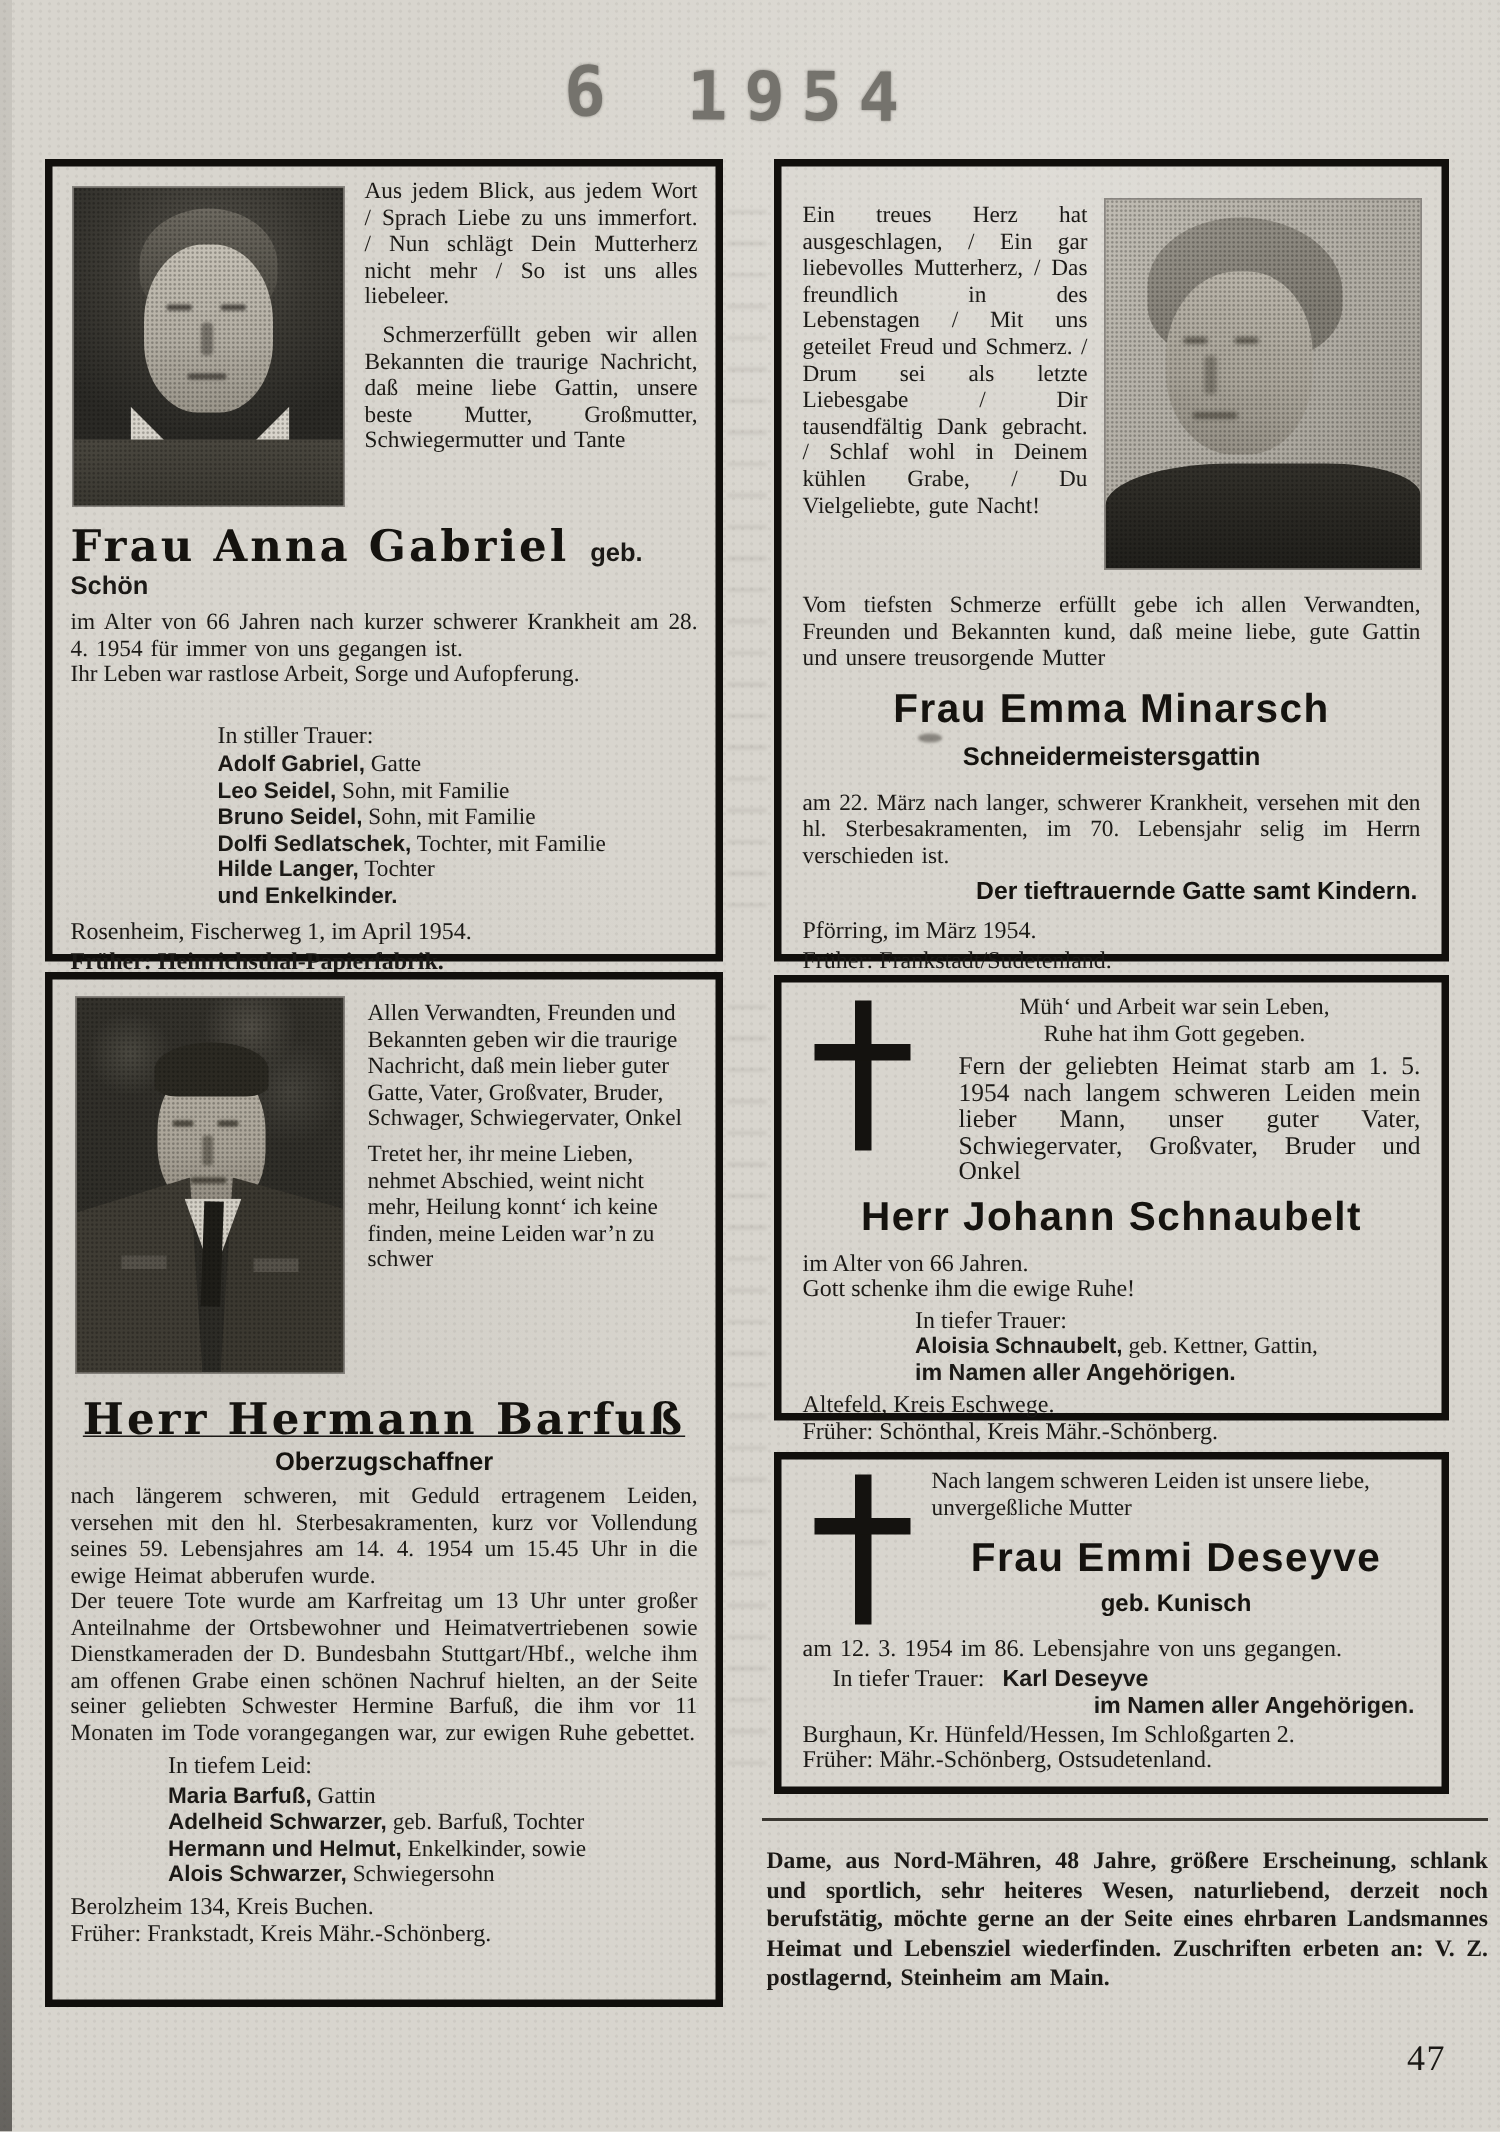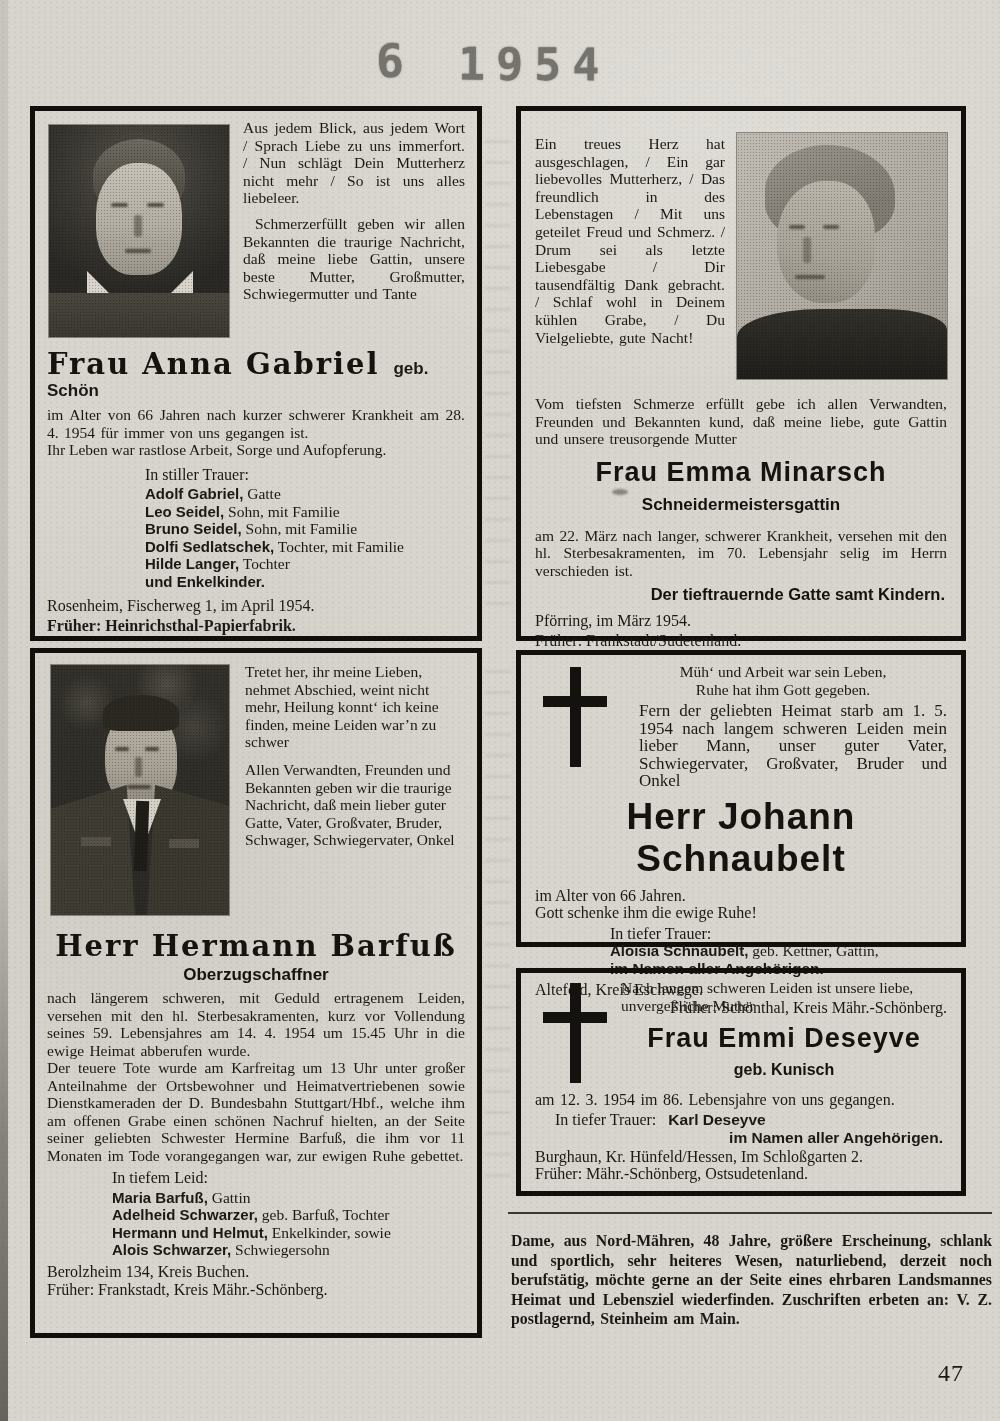--- a/index.html
+++ b/index.html
@@ -138,21 +138,21 @@
     <div class="ph-layer g-torso"></div>
   </div>
   <div class="poem-txt just">Aus jedem Blick, aus jedem Wort / Sprach Liebe zu uns immerfort. / Nun schlägt Dein Mutterherz nicht mehr / So ist uns alles liebeleer.</div>
   <div class="poem-txt just" style="margin-top:8px;text-indent:12px;">Schmerzerfüllt geben wir allen Bekannten die traurige Nachricht, daß meine liebe Gattin, unsere beste Mutter, Großmutter, Schwiegermutter und Tante</div>
   <div class="clr" style="padding-top:4px;">
     <span class="title-serif">Frau Anna Gabriel</span>
     <span class="suffix-sans" style="margin-left:10px;">geb. Schön</span>
   </div>
   <div class="body-txt just" style="margin-top:5px;">im Alter von 66 Jahren nach kurzer schwerer Krankheit am 28. 4. 1954 für immer von uns gegangen ist.</div>
   <div class="body-txt ragged">Ihr Leben war rastlose Arbeit, Sorge und Aufopferung.</div>
-  <div class="body-txt" style="margin-left:98px;margin-top:7px;font-size:16px;">In stiller Trauer:</div>
+  <div class="body-txt" style="margin-left:98px;margin-top:23px;font-size:16px;">In stiller Trauer:</div>
   <div class="mourners" style="margin-left:98px;">
     <div class="mourner-row"><span class="name-sans">Adolf Gabriel,</span><span> Gatte</span></div>
     <div class="mourner-row"><span class="name-sans">Leo Seidel,</span><span> Sohn, mit Familie</span></div>
     <div class="mourner-row"><span class="name-sans">Bruno Seidel,</span><span> Sohn, mit Familie</span></div>
     <div class="mourner-row"><span class="name-sans">Dolfi Sedlatschek,</span><span> Tochter, mit Familie</span></div>
     <div class="mourner-row"><span class="name-sans">Hilde Langer,</span><span> Tochter</span></div>
     <div class="mourner-row"><span class="name-sans">und Enkelkinder.</span><span></span></div>
   </div>
   <div class="body-txt" style="margin-top:7px;font-size:16px;">Rosenheim, Fischerweg 1, im April 1954.</div>
   <div class="body-txt" style="margin-top:2px;font-size:16px;font-weight:bold;">Früher: Heinrichsthal-Papierfabrik.</div>
@@ -188,23 +188,23 @@
     <div class="ph-layer b-feat" style="left:94px;top:82px;width:14px;height:4px;"></div>
     <div class="ph-layer b-feat" style="left:84px;top:92px;width:7px;height:20px;opacity:.6;"></div>
     <div class="ph-layer b-feat" style="left:76px;top:120px;width:24px;height:4px;"></div>
     <div class="ph-layer b-jacket-l"></div>
     <div class="ph-layer b-jacket-r"></div>
     <div class="ph-layer b-shirt"></div>
     <div class="ph-layer b-tie"></div>
     <div class="ph-layer b-pocket" style="left:30px;top:172px;"></div>
     <div class="ph-layer b-pocket" style="left:118px;top:174px;"></div>
   </div>
+  <div class="poem-txt ragged" style="margin-top:10px;">Allen Verwandten, Freunden und Bekannten geben wir die traurige Nachricht, daß mein lieber guter Gatte, Vater, Großvater, Bruder, Schwager, Schwiegervater, Onkel</div>
   <div class="poem-txt ragged" style="margin-top:6px;">Tretet her, ihr meine Lieben, nehmet Abschied, weint nicht mehr, Heilung konnt‘ ich keine finden, meine Leiden war’n zu schwer</div>
-  <div class="poem-txt ragged" style="margin-top:10px;">Allen Verwandten, Freunden und Bekannten geben wir die traurige Nachricht, daß mein lieber guter Gatte, Vater, Großvater, Bruder, Schwager, Schwiegervater, Onkel</div>
-  <div class="clr center" style="padding-top:6px;">
+  <div class="clr center" style="padding-top:6px;text-decoration:underline;">
     <span class="title-serif">Herr Hermann Barfuß</span>
   </div>
   <div class="center title-sans" style="font-size:17px;margin-top:2px;">Oberzugschaffner</div>
   <div class="body-txt just" style="margin-top:4px;">nach längerem schweren, mit Geduld ertragenem Leiden, versehen mit den hl. Sterbesakramenten, kurz vor Vollendung seines 59. Lebensjahres am 14. 4. 1954 um 15.45 Uhr in die ewige Heimat abberufen wurde.</div>
   <div class="body-txt just">Der teuere Tote wurde am Karfreitag um 13 Uhr unter großer Anteilnahme der Ortsbewohner und Heimatvertriebenen sowie Dienstkameraden der D. Bundesbahn Stuttgart/Hbf., welche ihm am offenen Grabe einen schönen Nachruf hielten, an der Seite seiner geliebten Schwester Hermine Barfuß, die ihm vor 11 Monaten im Tode vorangegangen war, zur ewigen Ruhe gebettet.</div>
   <div class="body-txt" style="margin-left:65px;margin-top:5px;font-size:16px;">In tiefem Leid:</div>
   <div class="mourners" style="margin-left:65px;">
     <div class="mourner-row"><span class="name-sans">Maria Barfuß,</span><span> Gattin</span></div>
     <div class="mourner-row"><span class="name-sans">Adelheid Schwarzer,</span><span> geb. Barfuß, Tochter</span></div>
     <div class="mourner-row"><span class="name-sans">Hermann und Helmut,</span><span> Enkelkinder, sowie</span></div>
@@ -221,28 +221,28 @@
         <div class="h"></div>
       </div>
     <div style="flex:1;">
       <div class="center" style="font-size:15.5px;line-height:18px;">
         <div>Müh‘ und Arbeit war sein Leben,</div>
         <div>Ruhe hat ihm Gott gegeben.</div>
       </div>
       <div class="body-txt just" style="font-size:17px;margin-top:3px;margin-left:20px;">Fern der geliebten Heimat starb am 1. 5. 1954 nach langem schweren Leiden mein lieber Mann, unser guter Vater, Schwiegervater, Großvater, Bruder und Onkel</div>
     </div>
   </div>
-  <div class="center title-sans" style="font-size:37px;margin-top:6px;letter-spacing:1px;">Herr Johann Schnaubelt</div>
+  <div class="center title-sans" style="font-size:27px;margin-top:6px;letter-spacing:1px;">Herr Johann Schnaubelt</div>
   <div class="body-txt" style="margin-top:7px;font-size:16px;">im Alter von 66 Jahren.</div>
   <div class="body-txt" style="font-size:16px;">Gott schenke ihm die ewige Ruhe!</div>
   <div class="body-txt" style="margin-left:75px;margin-top:3px;font-size:16px;">In tiefer Trauer:</div>
   <div class="mourner-row" style="margin-left:75px;"><span class="name-sans">Aloisia Schnaubelt,</span><span> geb. Kettner, Gattin,</span></div>
   <div class="name-sans" style="margin-left:75px;font-size:15.5px;line-height:17.5px;">im Namen aller Angehörigen.</div>
   <div class="body-txt" style="margin-top:4px;font-size:16px;">Altefeld, Kreis Eschwege.</div>
-  <div class="body-txt" style="font-size:16px;text-align:right;">Früher: Schönthal, Kreis Mähr.-Schönberg.</div>
+  <div class="body-txt" style="font-size:16px;">Früher: Schönthal, Kreis Mähr.-Schönberg.</div>
 </section>
 
 <section class="box box-r3">
   <div class="flexrow">
     <div class="cross" style="margin:4px 14px 0 8px;">
         <div class="v"></div>
         <div class="h"></div>
       </div>
     <div style="flex:1;">
       <div class="body-txt ragged" style="font-size:15.5px;">Nach langem schweren Leiden ist unsere liebe, unvergeßliche Mutter</div>

